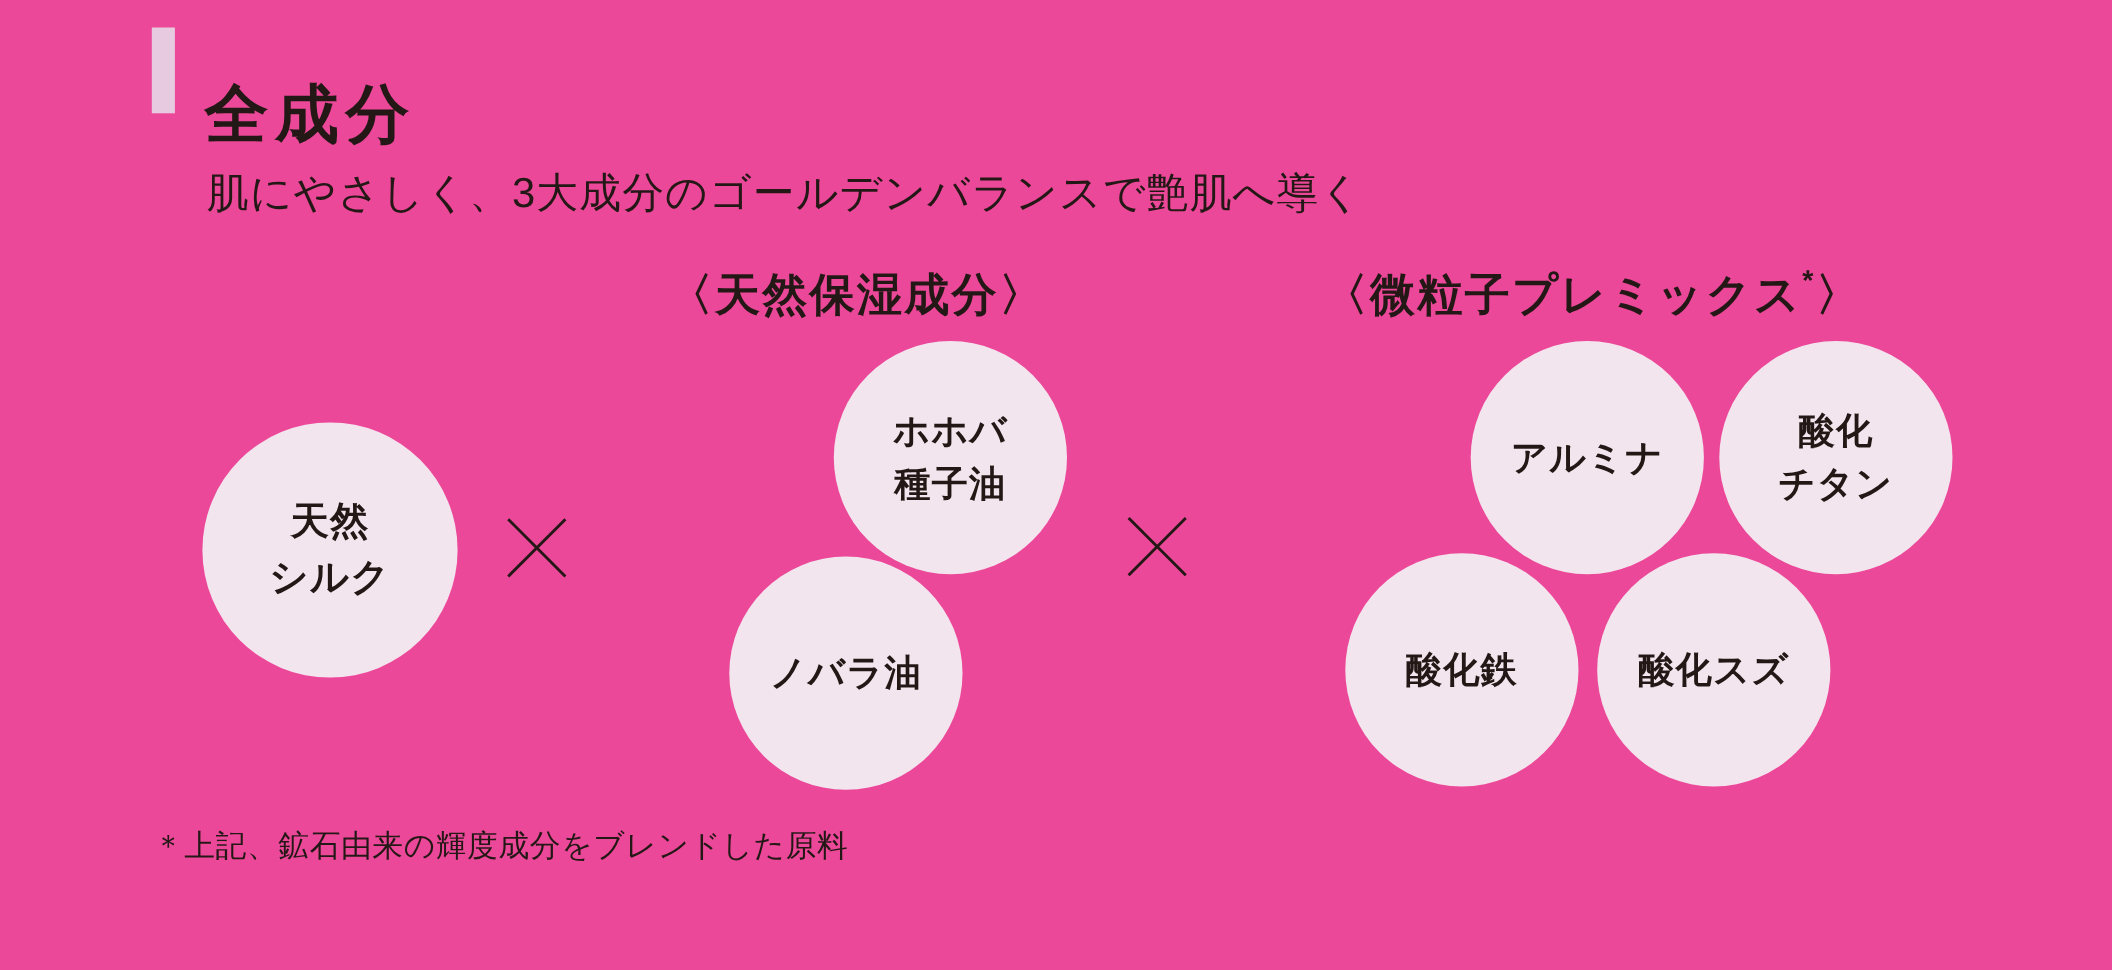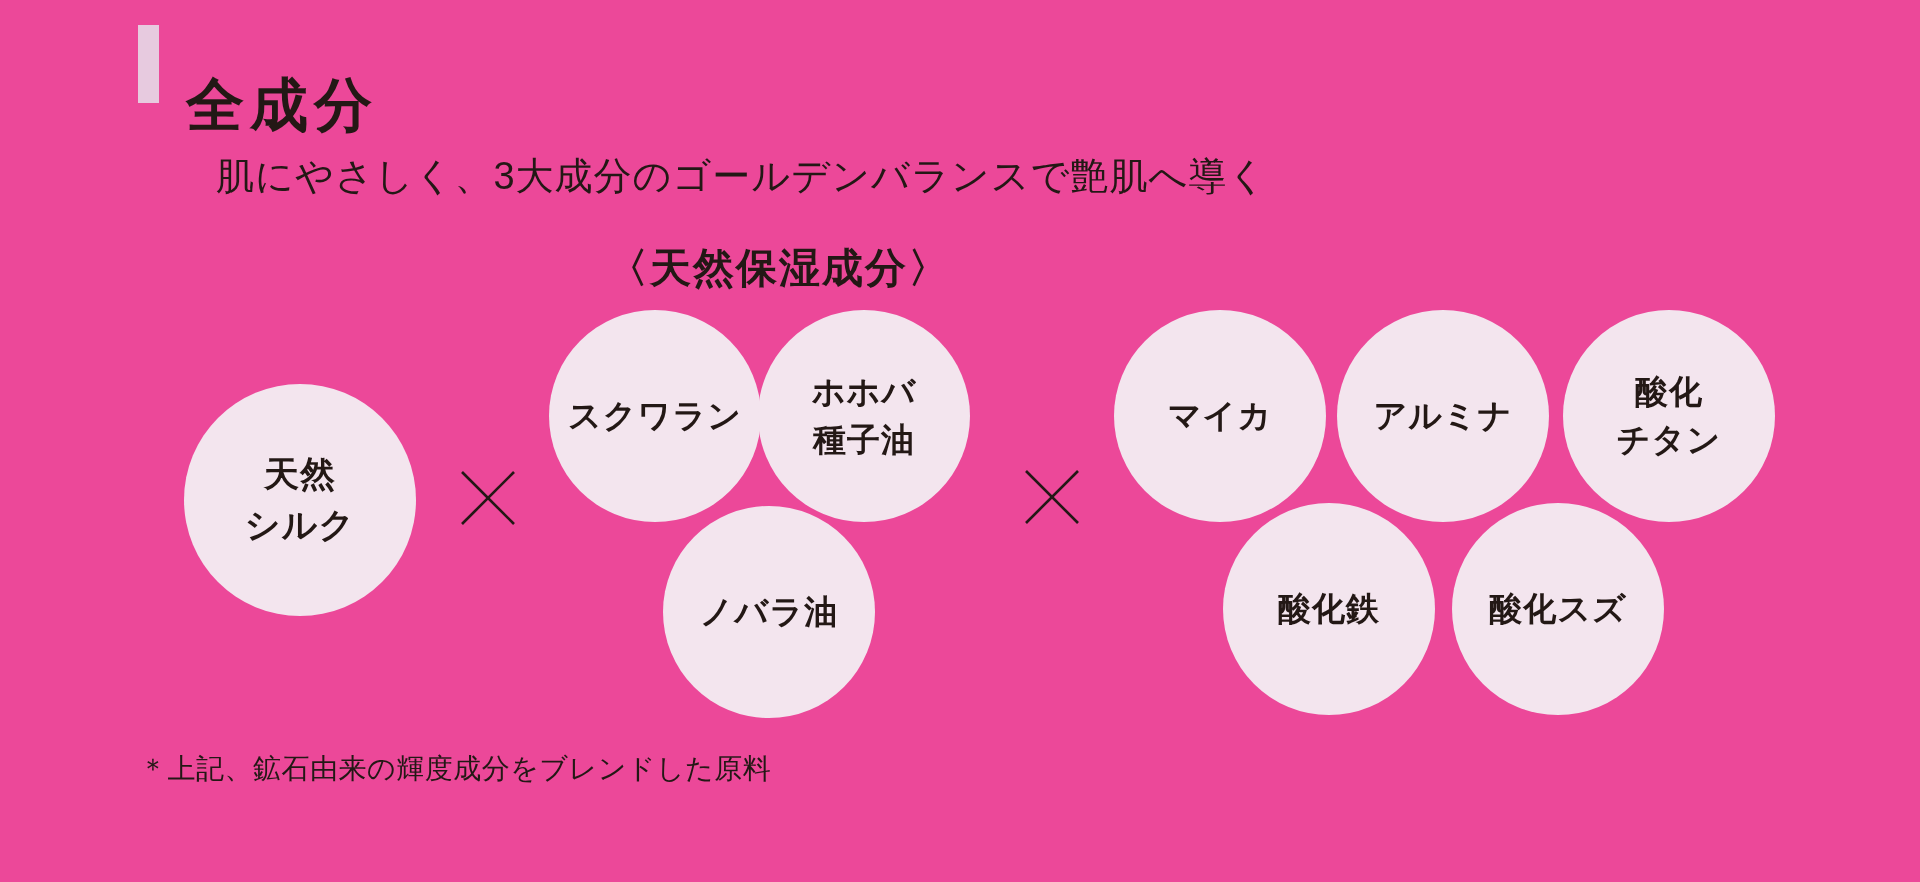--- a/index.html
+++ b/index.html
@@ -28,21 +28,20 @@
     letter-spacing: 6px;
     line-height: 1.2;
   }
   .page-subtitle {
     position: absolute;
     left: 188px; top: 116px;
     font-size: 38px;
     font-weight: 400;
     letter-spacing: 1px;
     line-height: 1.2;
-    margin-left: 28px;
   }
 
   
   .group-label {
     position: absolute;
     top: 241px;
     transform: translateX(-50%);
     font-size: 41px;
     font-weight: 700;
     letter-spacing: 2px;
@@ -105,37 +104,32 @@
 </head>
 <body>
 
 <div class="canvas">
 
   <div class="accent-bar"></div>
   <h2 class="page-title">全成分</h2>
   <p class="page-subtitle">肌にやさしく、3大成分のゴールデンバランスで艶肌へ導く</p>
 
   <div class="group-label group-label-moisturizing">〈天然保湿成分〉</div>
+  <div class="group-label group-label-premix"><span>〈微粒子プレミックス</span><sup>*</sup><span>〉</span></div>
 
   <div class="circle circle-natural-silk">
     <span class="circle-label">天然
 シルク</span>
-  </div>
-  <div class="circle circle-squalane">
-    <span class="circle-label">スクワラン</span>
   </div>
   <div class="circle circle-jojoba-seed-oil">
     <span class="circle-label">ホホバ
 種子油</span>
   </div>
   <div class="circle circle-rosehip-oil">
     <span class="circle-label">ノバラ油</span>
-  </div>
-  <div class="circle circle-mica">
-    <span class="circle-label">マイカ</span>
   </div>
   <div class="circle circle-alumina">
     <span class="circle-label">アルミナ</span>
   </div>
   <div class="circle circle-titanium-oxide">
     <span class="circle-label">酸化
 チタン</span>
   </div>
   <div class="circle circle-iron-oxide">
     <span class="circle-label">酸化鉄</span>

